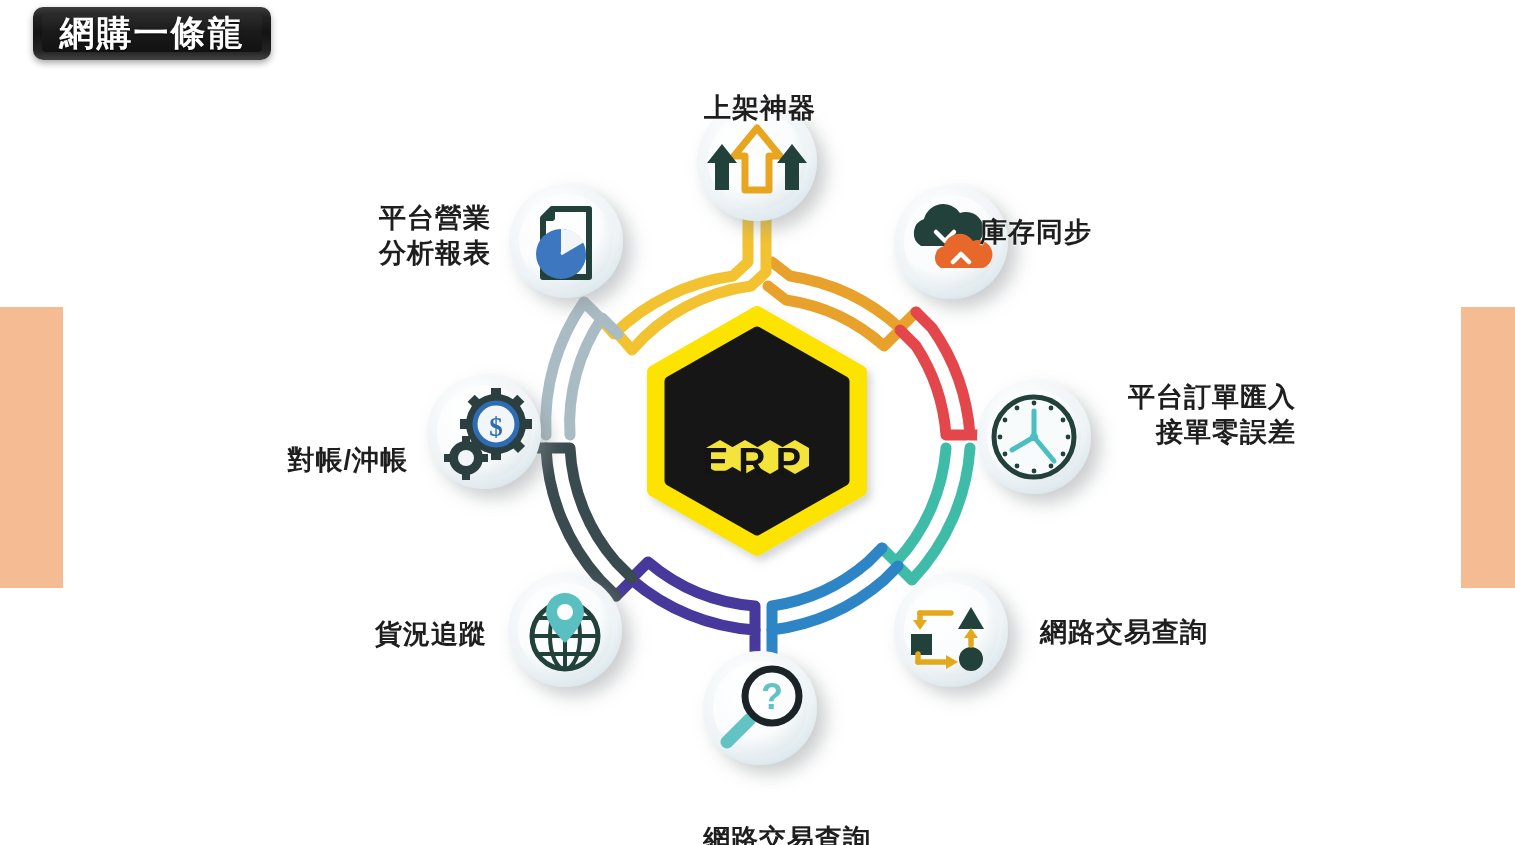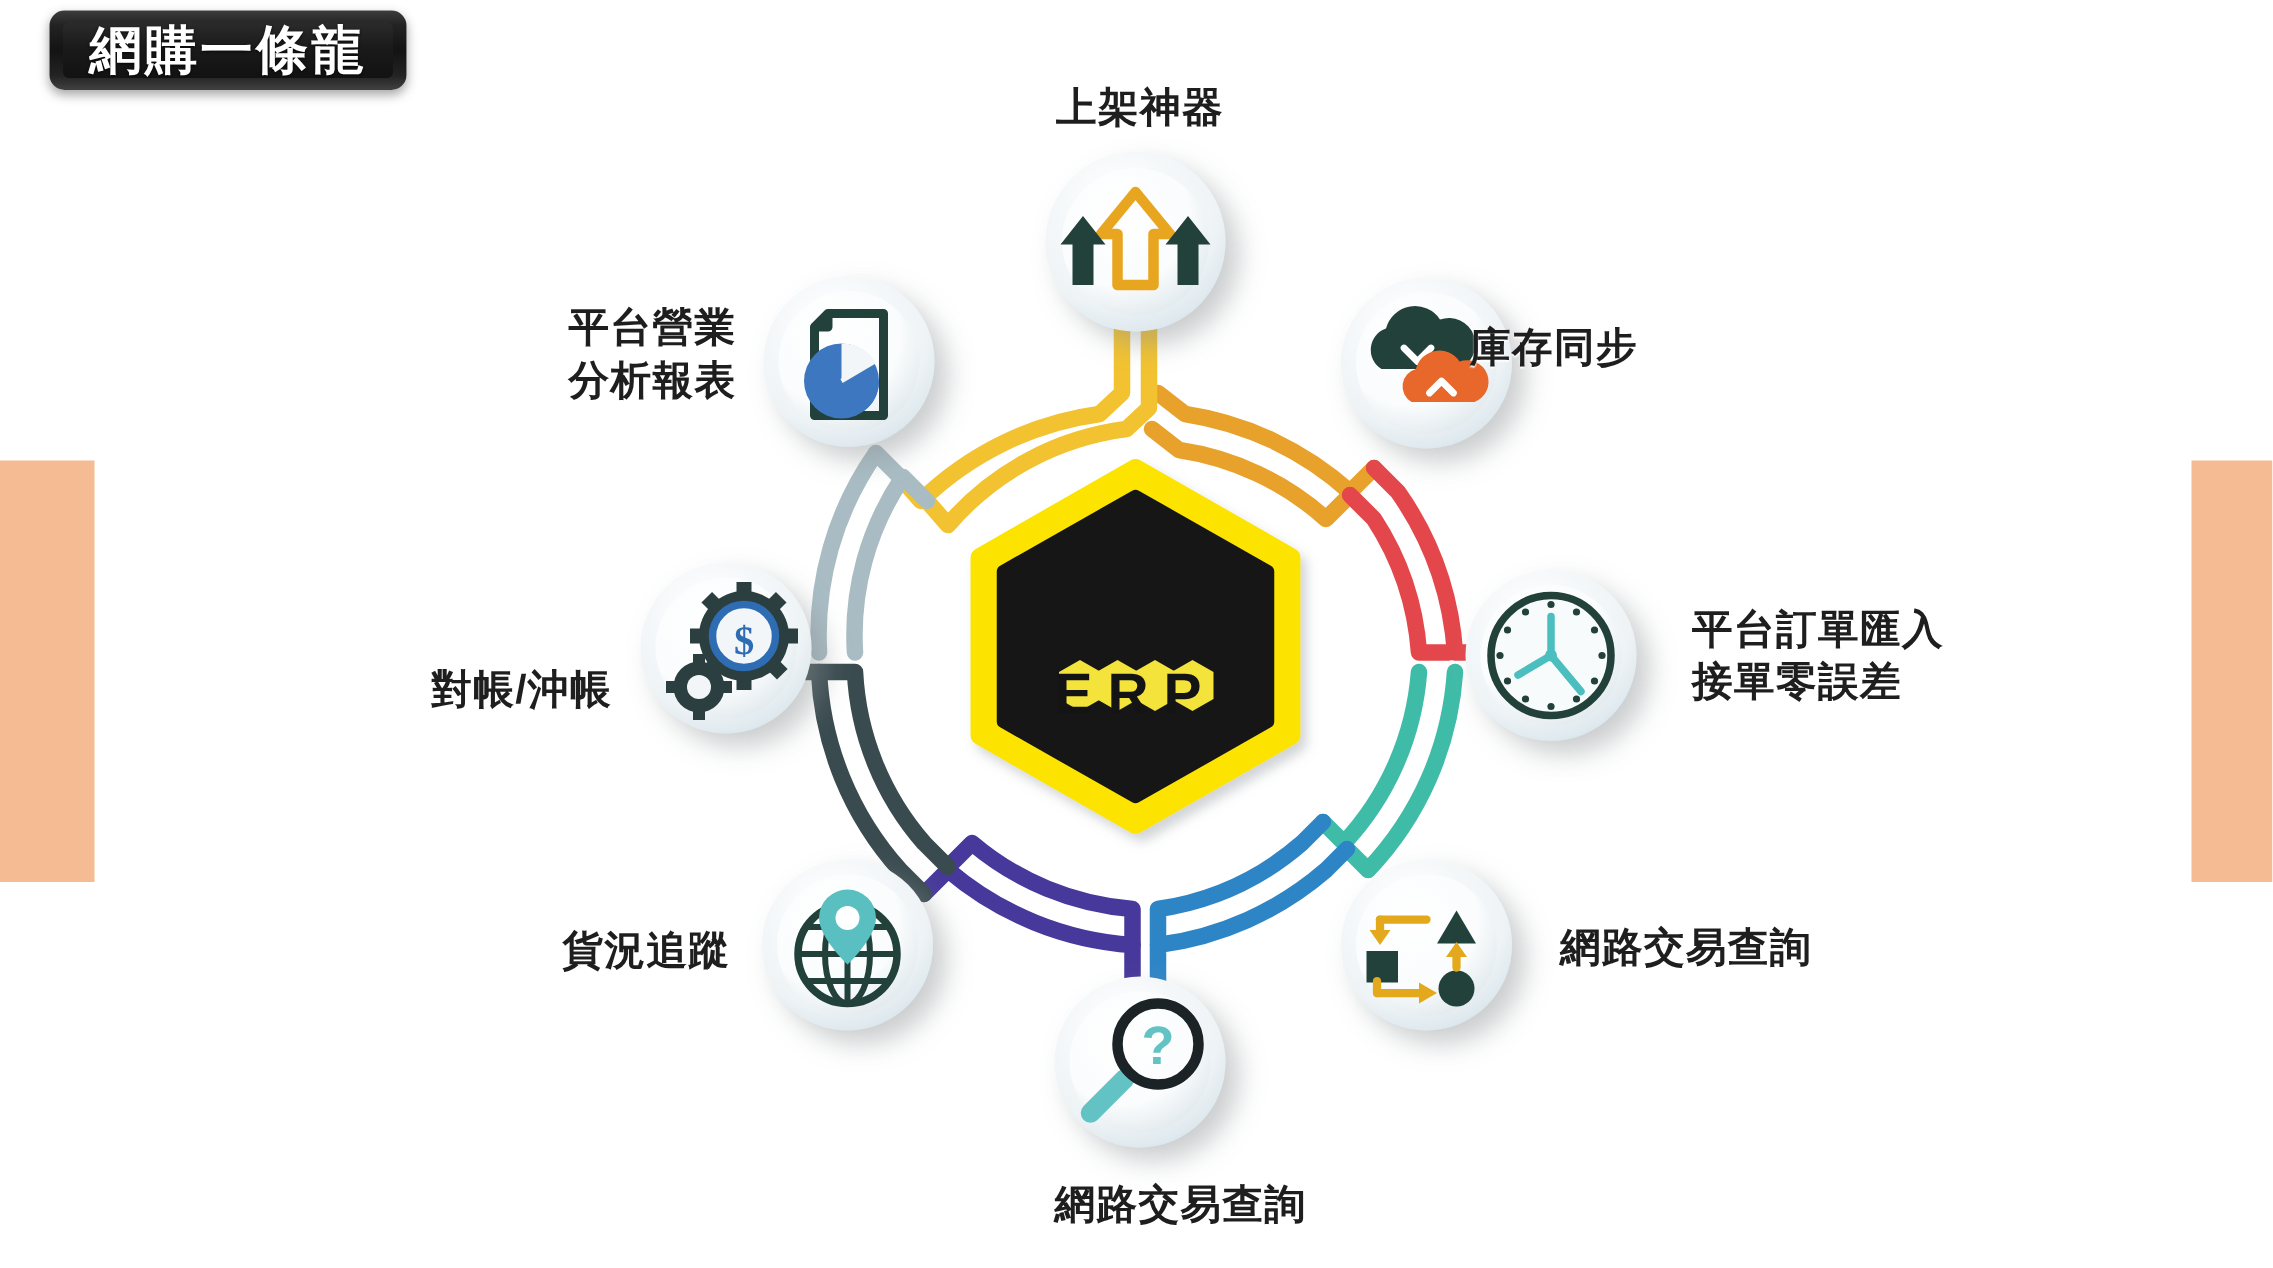--- a/index.html
+++ b/index.html
@@ -71,21 +71,21 @@
   .node-label {
     position: absolute;
     color: #1e1e1e;
     font-size: 27px;
     font-weight: bold;
     line-height: 1.28;
     letter-spacing: 1px;
     white-space: pre-line;
     text-shadow: 0 1px 1px rgba(255,255,255,0.9);
   }
-  .node-label.center { transform: translate(-50%, -50%); text-align: center; }
+  .node-label.center { transform: translate(-50%, -50%); text-align: center; margin-top: 36px; }
   .node-label.left   { transform: translate(-100%, -50%); text-align: center; }
   .node-label.right  { transform: translate(0, -50%); text-align: left; }
 </style>
 </head>
 <body>
 
 <div class="side-bar left"></div>
 <div class="side-bar right"></div>
 
 <div class="title-badge">
@@ -300,21 +300,21 @@
     <path d="M 561 254 L 586 254 A 25 25 0 0 1 576 274 Z" fill="#3D77BF"></path>
     <path d="M 561 254 L 583 241" stroke="#f2f6f8" stroke-width="3"></path>
   </g>
 </svg>
 </div>
 
 <div class="node-label center" style="left:760px; top:72px;">上架神器</div>
 
 <div class="node-label right" style="left:980px; top:232px;">庫存同步</div>
 
-<div class="node-label right" style="left:1128px; top:437px;">平台訂單匯入
+<div class="node-label right" style="left:1128px; top:415px;text-align:right;">平台訂單匯入
 接單零誤差</div>
 
 <div class="node-label right" style="left:1040px; top:632px;">網路交易查詢</div>
 
 <div class="node-label center" style="left:787px; top:803px;">網路交易查詢</div>
 
 <div class="node-label left" style="left:487px; top:634px;">貨況追蹤</div>
 
 <div class="node-label left" style="left:408px; top:460px;">對帳/沖帳</div>
 

